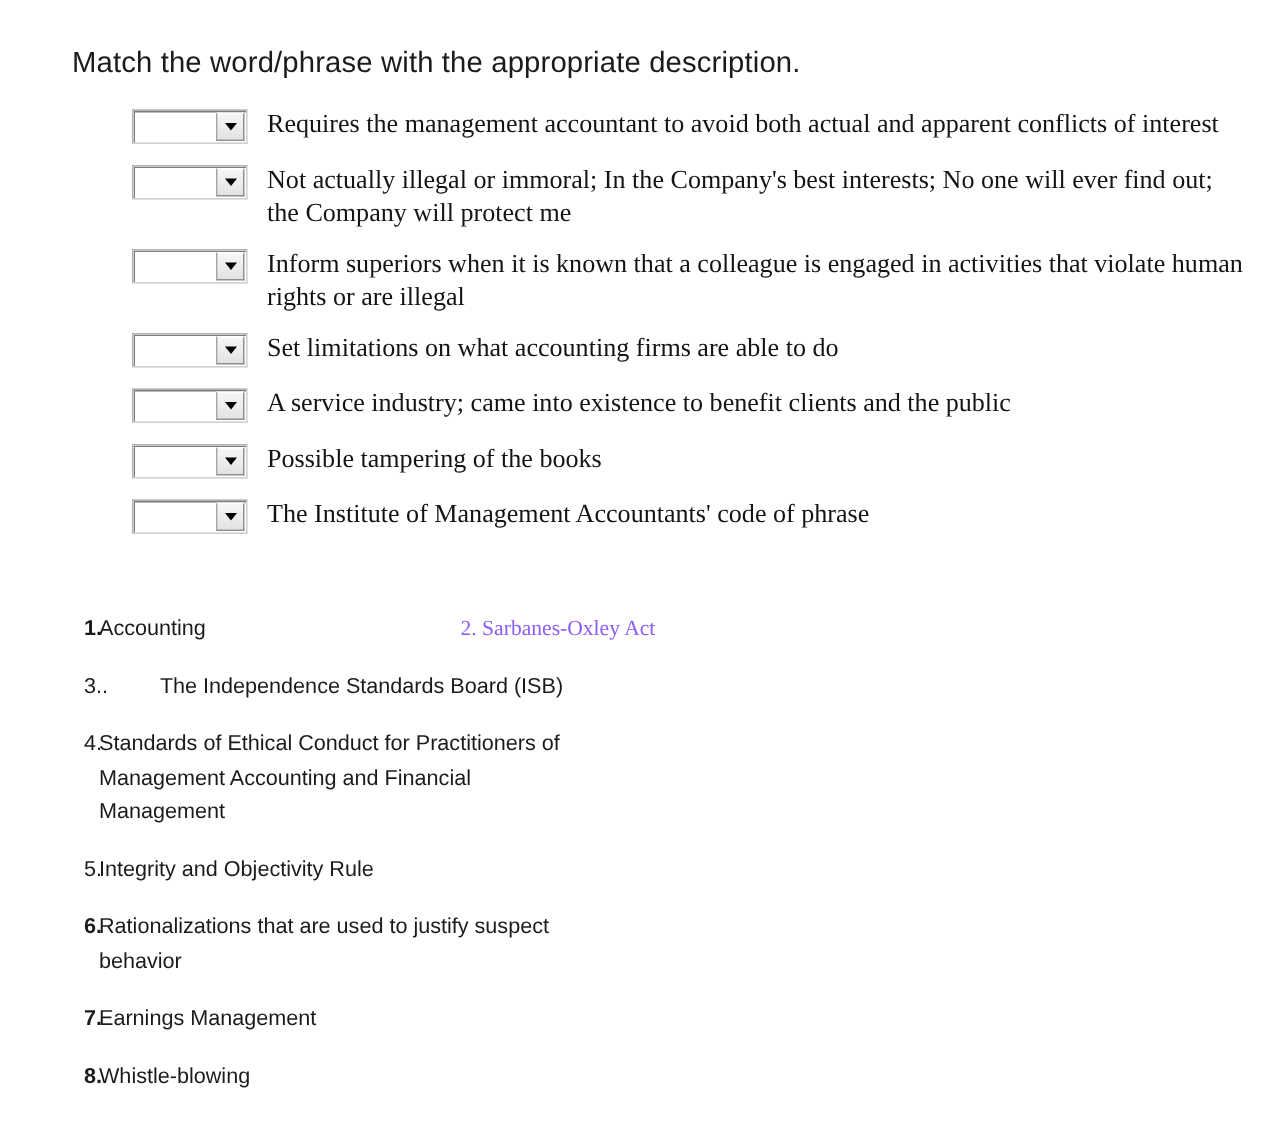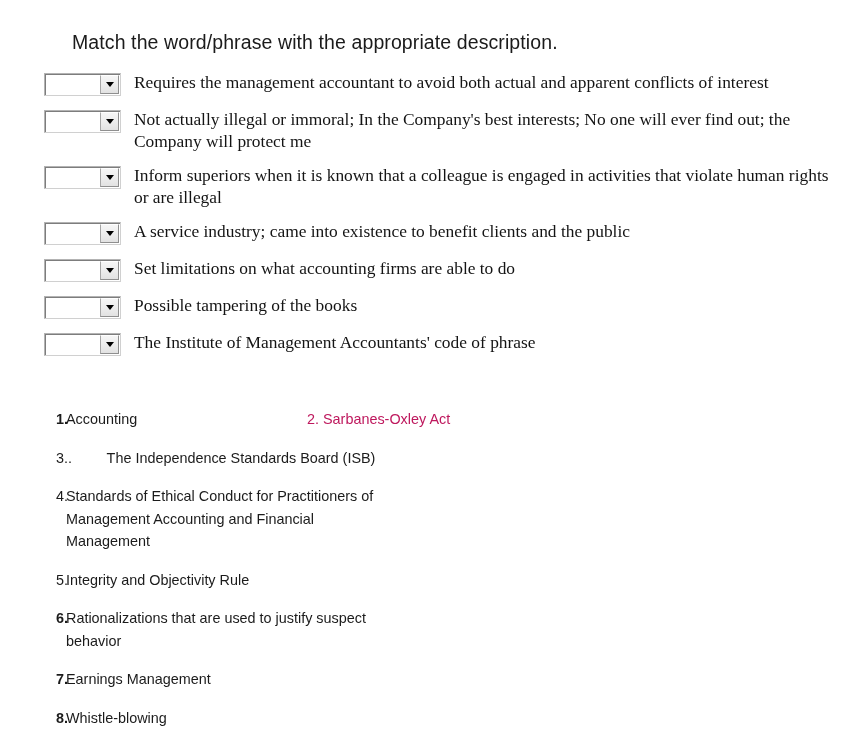--- a/index.html
+++ b/index.html
@@ -13,42 +13,42 @@
     position: relative;
     overflow: hidden;
     font-family: "Liberation Sans", sans-serif;
     color: #1a1a1a;
     -webkit-font-smoothing: antialiased;
   }
 
   
   .page-title {
     position: absolute;
-    left: 72px;
+    left: 48px;
     top: 31px;
     font-family: "Liberation Sans", sans-serif;
     font-size: 19.5px;
     font-weight: 400;
     color: #1b1b1b;
     letter-spacing: 0.1px;
     white-space: nowrap;
   }
 
   
   .match-list {
     position: absolute;
     left: 0;
     top: 70px;
     width: 848px;
   }
   .match-row {
     position: relative;
     display: flex;
     align-items: flex-start;
-    padding-left: 44px;
+    padding-left: 88px;
     margin-bottom: 11px;
   }
 
   
   .select-shell {
     flex: 0 0 auto;
     width: 77px;
     height: 23px;
     box-sizing: border-box;
     background: #ffffff;
@@ -139,22 +139,22 @@
   .answer-item .body.tight { margin-left: 20px; text-align: center; }
 
   
   .inline-second {
     position: absolute;
     left: 307px;
     top: 0;
     font-size: 14.4px;
     line-height: 22.5px;
     white-space: nowrap;
-    font-family: Liberation Sans, sans-serif;
-    color: #be185d;
+    font-family: Liberation Serif, serif;
+    color: #8b5cf6;
   }
 </style>
 </head>
 <body>
 
 <div class="page-title">Match the word/phrase with the appropriate description.</div>
 
 <div class="match-list">
 
   <div class="match-row">
@@ -183,30 +183,30 @@
     </div>
     <div class="row-desc">Inform superiors when it is known that a colleague is engaged in activities that violate human rights or are illegal</div>
   </div>
 
   <div class="match-row">
     <div class="select-shell">
       <div class="select-btn">
           <span class="caret"></span>
         </div>
     </div>
+    <div class="row-desc">Set limitations on what accounting firms are able to do</div>
+  </div>
+
+  <div class="match-row">
+    <div class="select-shell">
+      <div class="select-btn">
+          <span class="caret"></span>
+        </div>
+    </div>
     <div class="row-desc">A service industry; came into existence to benefit clients and the public</div>
-  </div>
-
-  <div class="match-row">
-    <div class="select-shell">
-      <div class="select-btn">
-          <span class="caret"></span>
-        </div>
-    </div>
-    <div class="row-desc">Set limitations on what accounting firms are able to do</div>
   </div>
 
   <div class="match-row">
     <div class="select-shell">
       <div class="select-btn">
           <span class="caret"></span>
         </div>
     </div>
     <div class="row-desc">Possible tampering of the books</div>
   </div>

